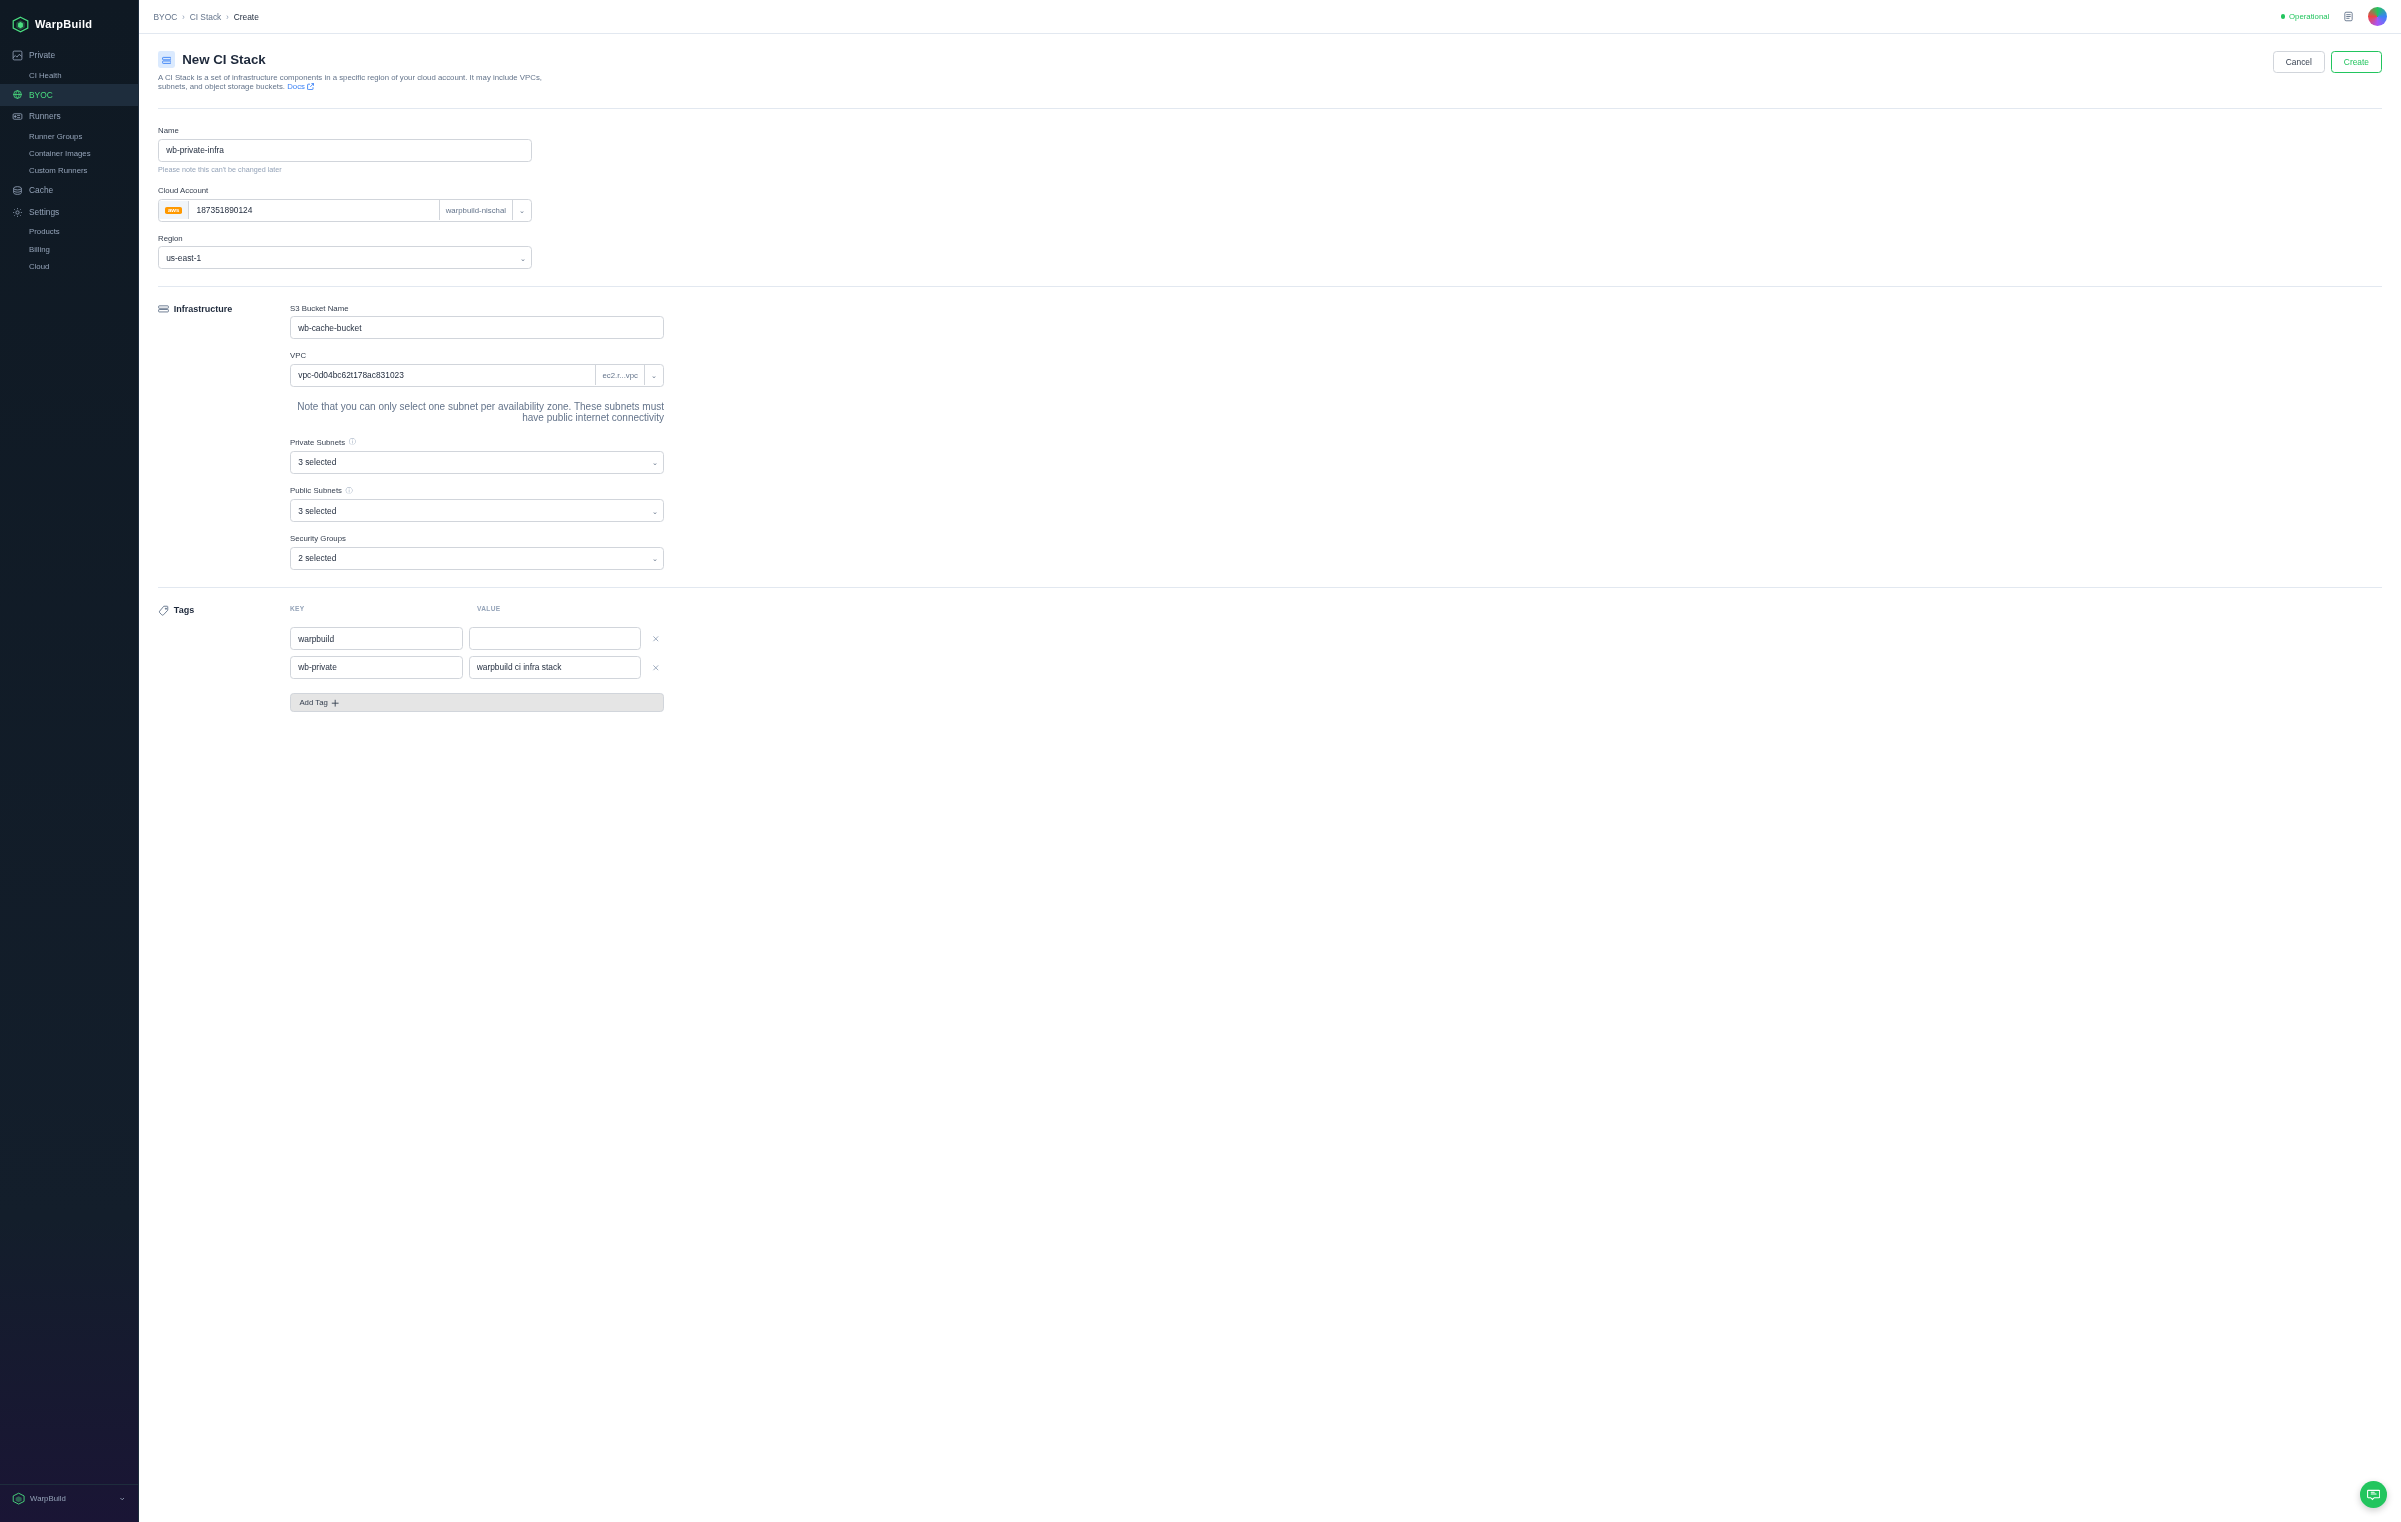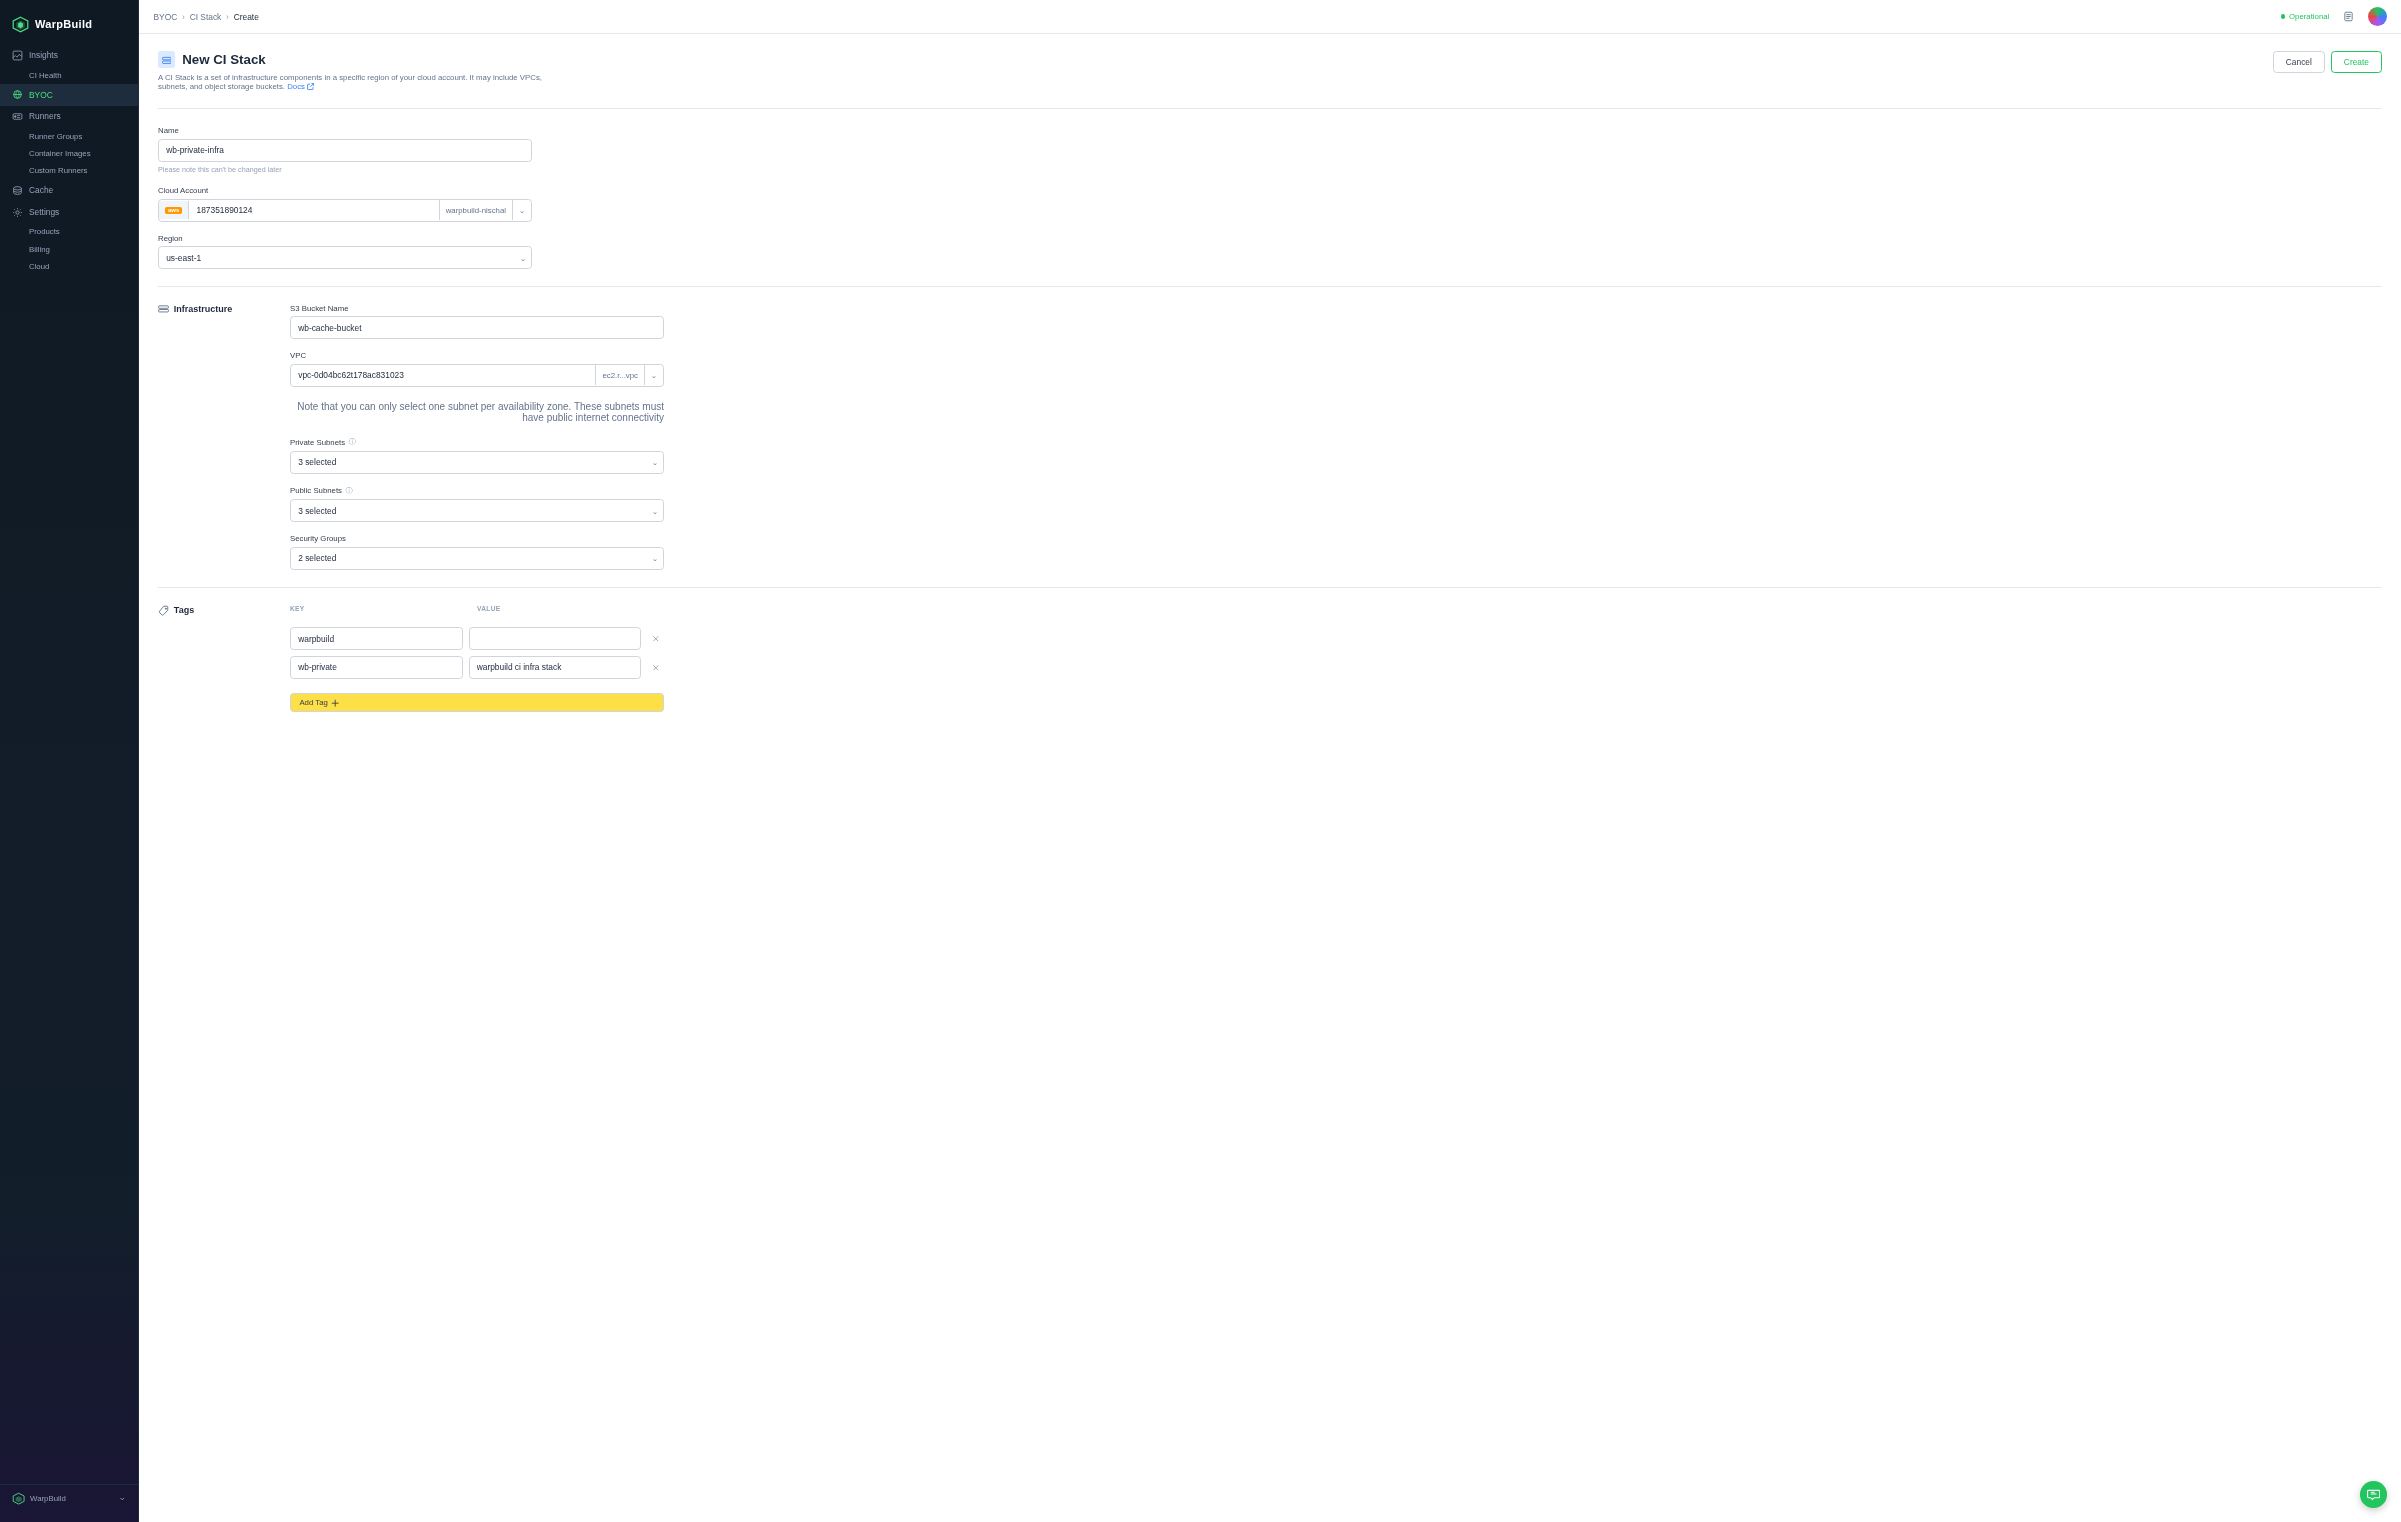--- a/index.html
+++ b/index.html
@@ -65,21 +65,21 @@
     .cloud-account-suffix { padding: 5.4px 6px; color: #64748b; font-size: 7.8px; border-left: 0.6px solid #d1d5db; }
     .cloud-chevron { padding: 5.4px 6px; color: #64748b; font-size: 7.2px; border-left: 0.6px solid #d1d5db; cursor: pointer; }
     .subnet-note { font-size: 10px; color: #64748b; padding: 2.4px 0; text-align: right; }
     .info-icon { color: #94a3b8; font-size: 7.2px; cursor: help; }
 
     
     .tags-grid { display: grid; grid-template-columns: 1fr 1fr auto; gap: 6px; align-items: start; }
     .tags-header { display: grid; grid-template-columns: 1fr 1fr auto; gap: 6px; margin-bottom: 3.6px; }
     .tags-col-label { font-size: 6.6px; font-weight: 600; color: #94a3b8; letter-spacing: 0.05em; text-transform: uppercase; }
     .tag-remove { width: 17px; height: 17px; display: flex; align-items: center; justify-content: center; cursor: pointer; color: #94a3b8; margin-top: 3px; }
-    .btn-add-tag { display: inline-flex; align-items: flex-end; gap: 3.6px; padding: 4.2px 8.4px; border: 0.6px solid #d1d5db; border-radius: 3.6px; background: #fde047; color: #374151; font-size: 7.8px; cursor: pointer; margin-top: 2.4px; }
+    .btn-add-tag { display: inline-flex; align-items: flex-end; gap: 3.6px; padding: 4.2px 8.4px; border: 0.6px solid #d1d5db; border-radius: 3.6px; background: #e5e5e5; color: #374151; font-size: 7.8px; cursor: pointer; margin-top: 2.4px; }
 
     
     .chat-widget { position: fixed; bottom: 14.5px; right: 14.5px; width: 26.5px; height: 26.5px; border-radius: 50%; background: #22c55e; display: flex; align-items: center; justify-content: center; cursor: pointer; color: #fff; font-size: 12px; box-shadow: 0 2.4px 7.2px rgba(0,0,0,0.2); }
 
     
     svg { display: inline-block; vertical-align: middle; }
   </style>
 </head>
 <body>
 
@@ -94,21 +94,21 @@
       </svg>
       <span class="logo-text">WarpBuild</span>
     </div>
 
     <nav class="sidebar-nav">
       <div class="nav-item">
         <svg class="nav-icon" viewBox="0 0 20 20" fill="none" stroke="currentColor" stroke-width="1.5">
           <path d="M2 14l4-4 3 3 4-5 4 3" stroke-linecap="round" stroke-linejoin="round"></path>
           <rect x="2" y="2" width="16" height="16" rx="2" stroke-width="1.5"></rect>
         </svg>
-        <span>Insights</span>
+        <span>Private</span>
       </div>
       <div class="nav-sub-item">
         <span>CI Health</span>
       </div>
 
       <div class="nav-item active">
         <svg class="nav-icon" viewBox="0 0 20 20" fill="none" stroke="#4ade80" stroke-width="1.5">
           <path d="M3 10a7 7 0 1 0 14 0A7 7 0 0 0 3 10z"></path>
           <path d="M3 10h14M10 3c-2 2-3 4.5-3 7s1 5 3 7M10 3c2 2 3 4.5 3 7s-1 5-3 7" stroke-linecap="round"></path>
         </svg>

